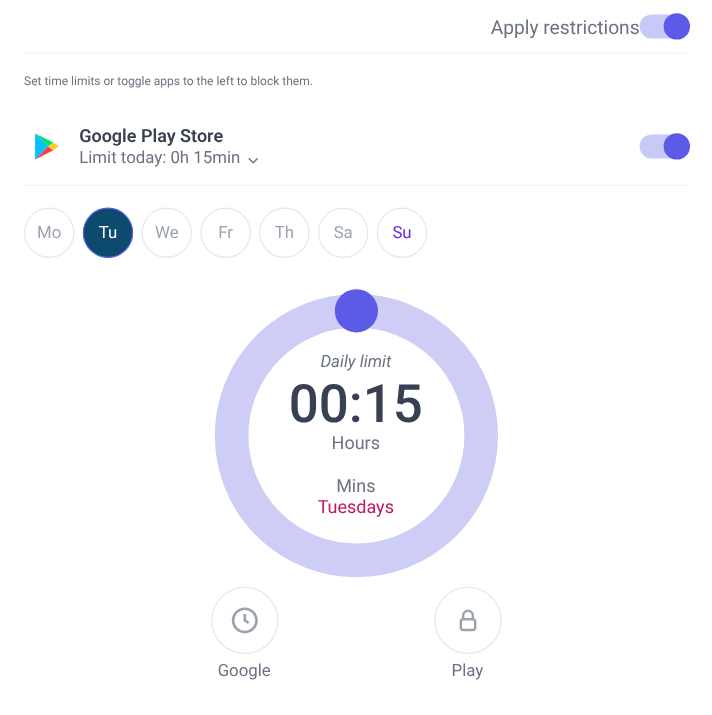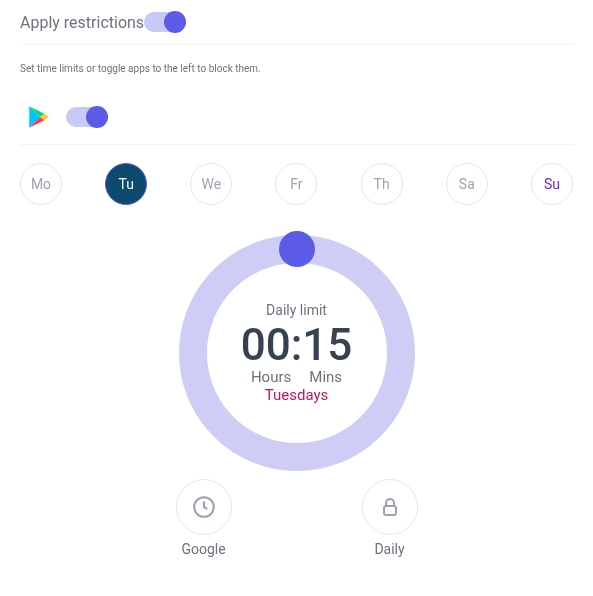--- a/index.html
+++ b/index.html
@@ -8,21 +8,21 @@
       background: #fff;
       width: 593px;
       height: 596px;
       color: #6b7280;
     }
     .container {
       padding: 12px 20px;
     }
     .header-row {
       display: flex;
-      justify-content: flex-start;
+      justify-content: flex-end;
       align-items: center;
       padding-bottom: 12px;
       border-bottom: 1px solid #f3f4f6;
     }
     .header-title {
       font-size: 16px;
       color: #6b7280;
     }
     .toggle {
       width: 40px;
@@ -72,22 +72,22 @@
       align-items: center;
       gap: 6px;
       margin-top: 2px;
     }
     .chevron {
       width: 10px;
       height: 10px;
     }
     .days-row {
       display: flex;
-      justify-content: space-between;
-      gap: 18px;
+      justify-content: flex-start;
+      gap: 7px;
       padding: 18px 0 12px 0;
     }
     .day-pill {
       width: 42px;
       height: 42px;
       border: 1px solid #e5e7eb;
       border-radius: 50%;
       display: flex;
       align-items: center;
       justify-content: center;
@@ -135,35 +135,37 @@
     .dial-inner {
       position: absolute;
       top: 50%; left: 50%;
       transform: translate(-50%, -50%);
       text-align: center;
       width: 150px;
     }
     .dial-label {
       font-size: 14px;
       color: #6b7280;
+      font-style: italic;
     }
     .dial-time {
       font-size: 44px;
       font-weight: 500;
       color: #374151;
       line-height: 1.05;
       margin-top: 4px;
     }
     .dial-units {
       display: flex;
-      justify-content: center;
+      justify-content: space-between;
       gap: 18px;
       font-size: 15px;
       color: #6b7280;
       margin-top: 0px;
+      flex-direction: column;
     }
     .dial-day {
       font-size: 15px;
       color: #be185d;
     }
     .actions-row {
       display: flex;
       justify-content: center;
       gap: 130px;
       padding-top: 2px;
@@ -203,20 +205,31 @@
   <div class="description">Set time limits or toggle apps to the left to block them.</div>
 
   <div class="app-row">
     <div class="app-icon">
       <svg viewBox="0 0 24 24" width="26" height="26">
         <path d="M3 2 L3 22 L13 12 Z" fill="#00c3ff"></path>
         <path d="M3 2 L17 9 L13 12 Z" fill="#00e076"></path>
         <path d="M3 22 L17 15 L13 12 Z" fill="#ff3a44"></path>
         <path d="M17 9 L21 12 L17 15 L13 12 Z" fill="#ffca28"></path>
       </svg>
+    </div>
+    <div class="app-info">
+      <div class="app-name">Google Play Store</div>
+      <div class="app-limit">
+        <span>Limit today: 0h 15min</span>
+        <span class="chevron">
+          <svg viewBox="0 0 12 12" width="10" height="10">
+              <path d="M2 4 L6 8 L10 4" stroke="#6b7280" stroke-width="1.5" fill="none" stroke-linecap="round"></path>
+            </svg>
+        </span>
+      </div>
     </div>
     <div class="toggle">
       <div class="toggle-knob"></div>
     </div>
   </div>
 
   <div class="days-row">
     <div class="day-pill">Mo</div>
     <div class="day-pill active">Tu</div>
     <div class="day-pill">We</div>
@@ -252,17 +265,17 @@
       </div>
       <span class="action-label">Google</span>
     </div>
     <div class="action">
       <div class="action-circle">
         <svg viewBox="0 0 24 24" width="24" height="24" fill="none" stroke="#9ca3af" stroke-width="2">
           <rect x="6" y="11" width="12" height="9" rx="2"></rect>
           <path d="M8 11 V8 a4 4 0 0 1 8 0 V11"></path>
         </svg>
       </div>
-      <span class="action-label">Daily</span>
+      <span class="action-label">Play</span>
     </div>
   </div>
 
 </div>
 
 </body></html>

